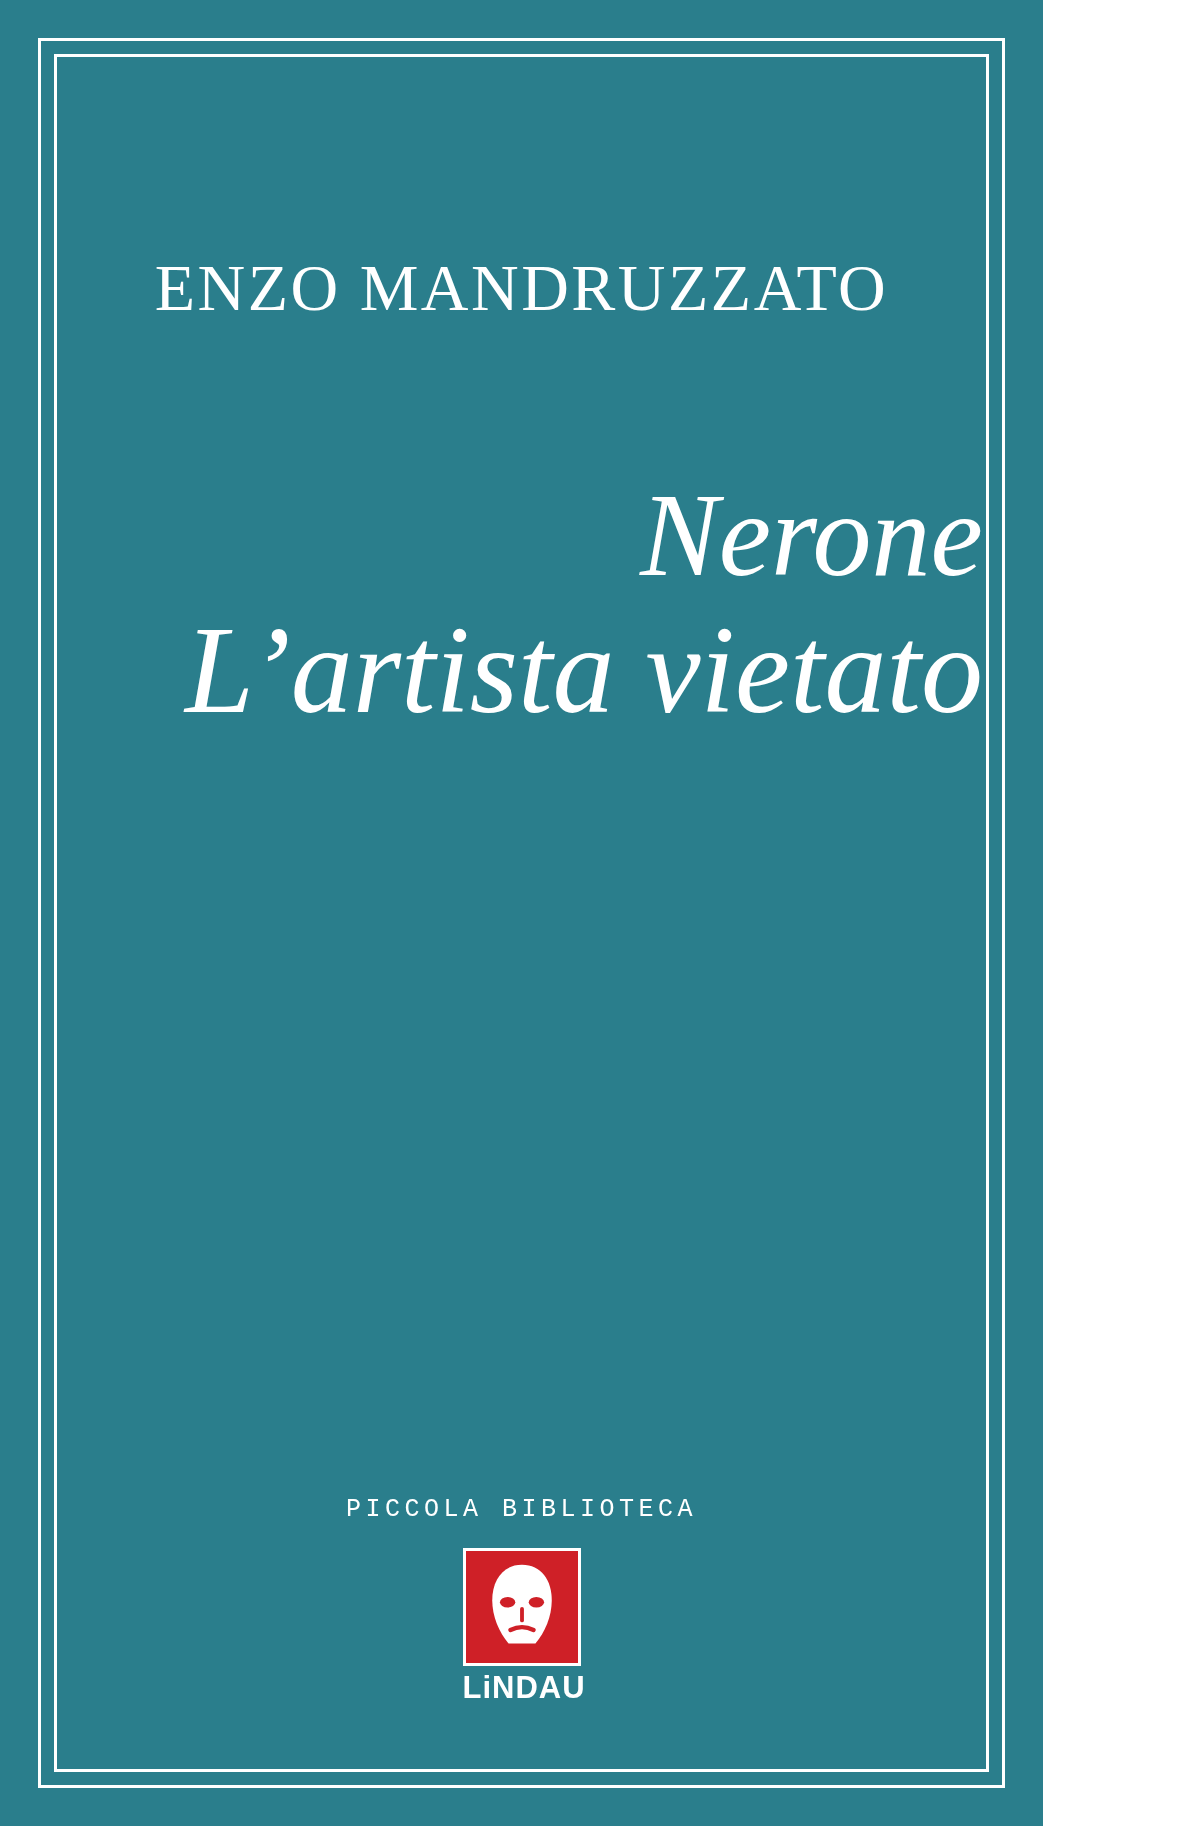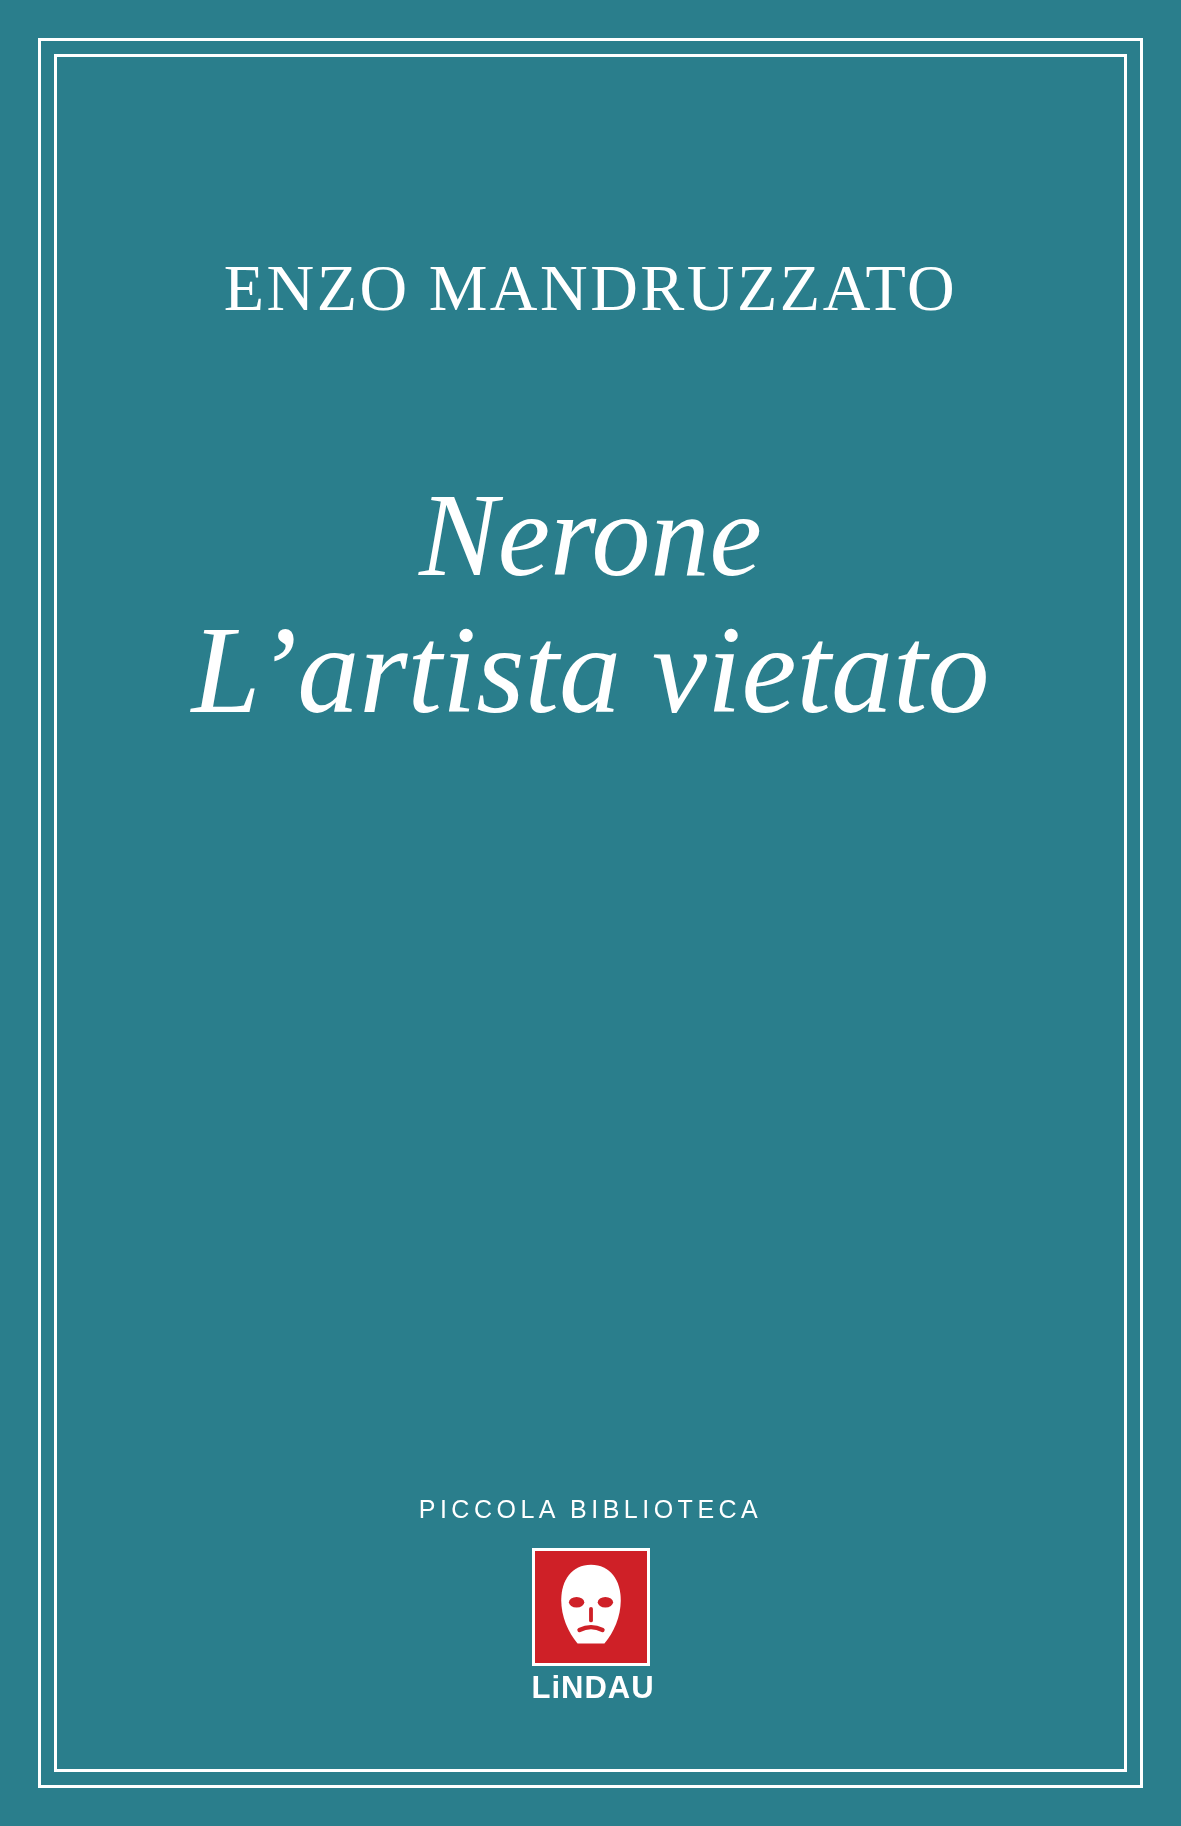--- a/index.html
+++ b/index.html
@@ -2,21 +2,21 @@
 <html><head>
 <meta charset="utf-8">
 <style>
   html, body {
     margin: 0;
     padding: 0;
     background: #ffffff;
   }
   .cover {
     position: relative;
-    width: 1181px;
+    width: 1043px;
     height: 1826px;
     background: #2a7e8c;
     overflow: hidden;
     font-family: "Liberation Serif", serif;
   }
   
   .frame-outer {
     position: absolute;
     left: 38px;
     top: 38px;
@@ -45,40 +45,40 @@
     font-size: 66px;
     letter-spacing: 2.5px;
     font-weight: 400;
     line-height: 1;
   }
   .title {
     position: absolute;
     left: 60px;
     right: 60px;
     top: 470px;
-    text-align: center;
+    text-align: right;
     color: #ffffff;
     font-family: "Liberation Serif", serif;
     font-style: italic;
     font-size: 118px;
     line-height: 1.12;
     font-weight: 400;
   }
   .title .line2 {
     display: block;
     font-size: 124px;
   }
   .series {
     position: absolute;
     left: 0;
     right: 0;
     top: 1495px;
     text-align: center;
     color: #ffffff;
-    font-family: Liberation Sans, sans-serif;
+    font-family: Liberation Mono, monospace;
     font-size: 25px;
     letter-spacing: 4.5px;
     font-weight: 400;
   }
   
   .logo {
     position: absolute;
     left: 50%;
     transform: translateX(-50%);
     top: 1548px;

